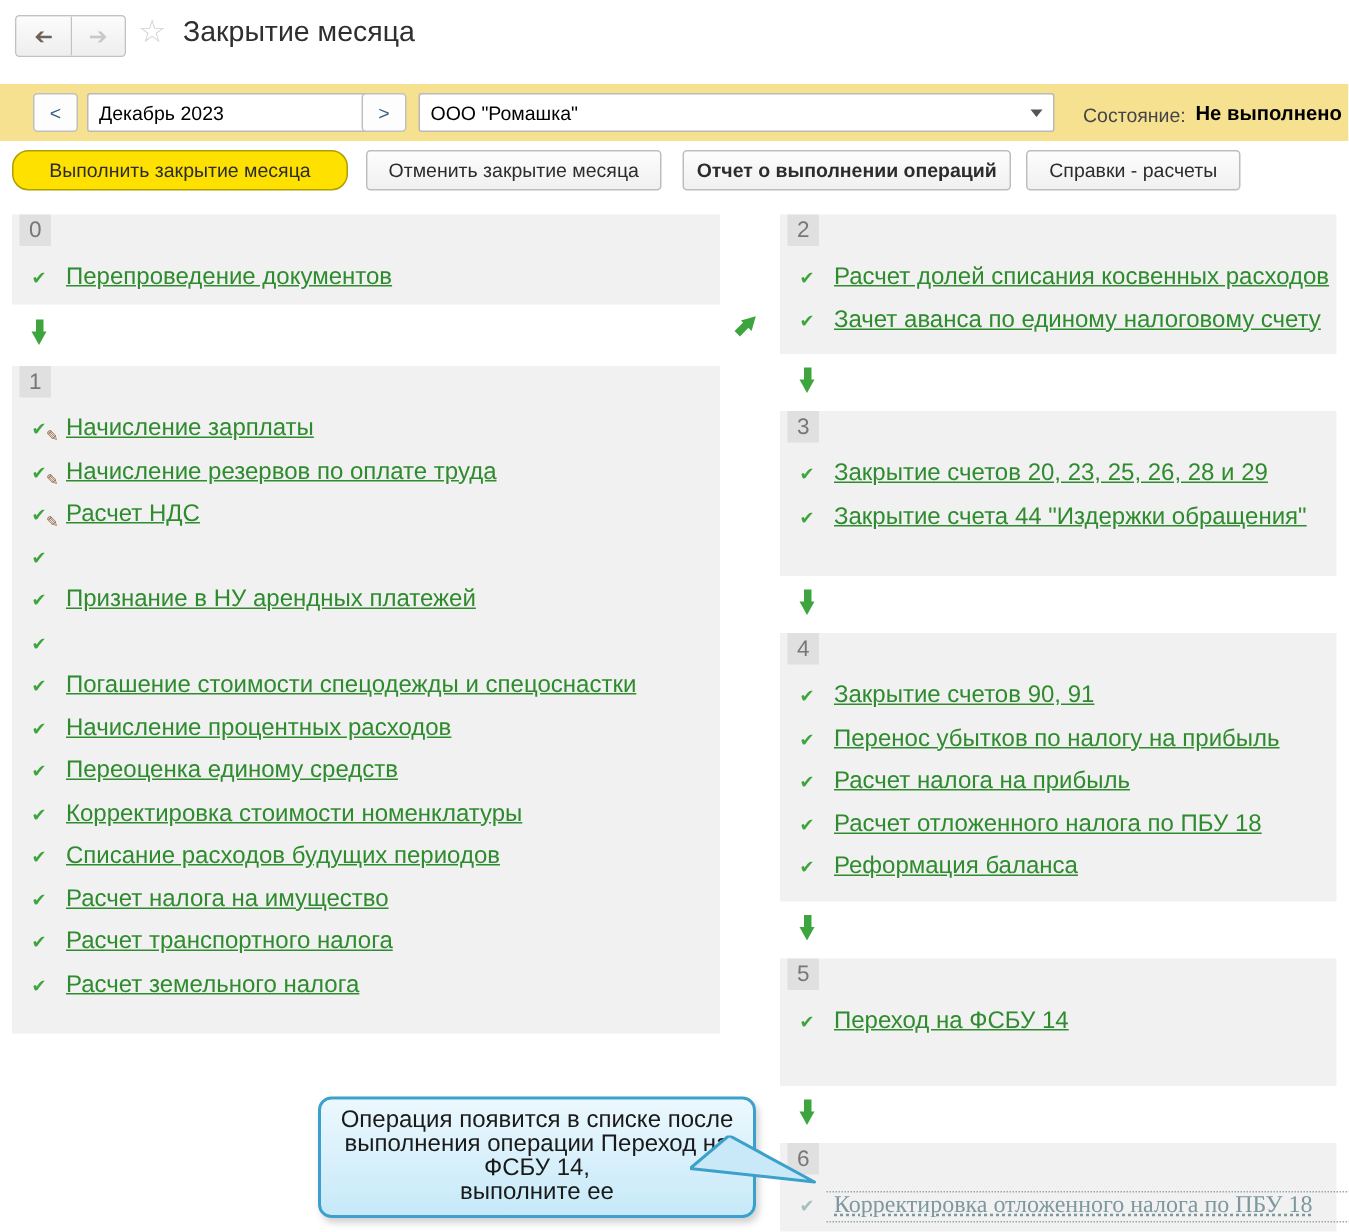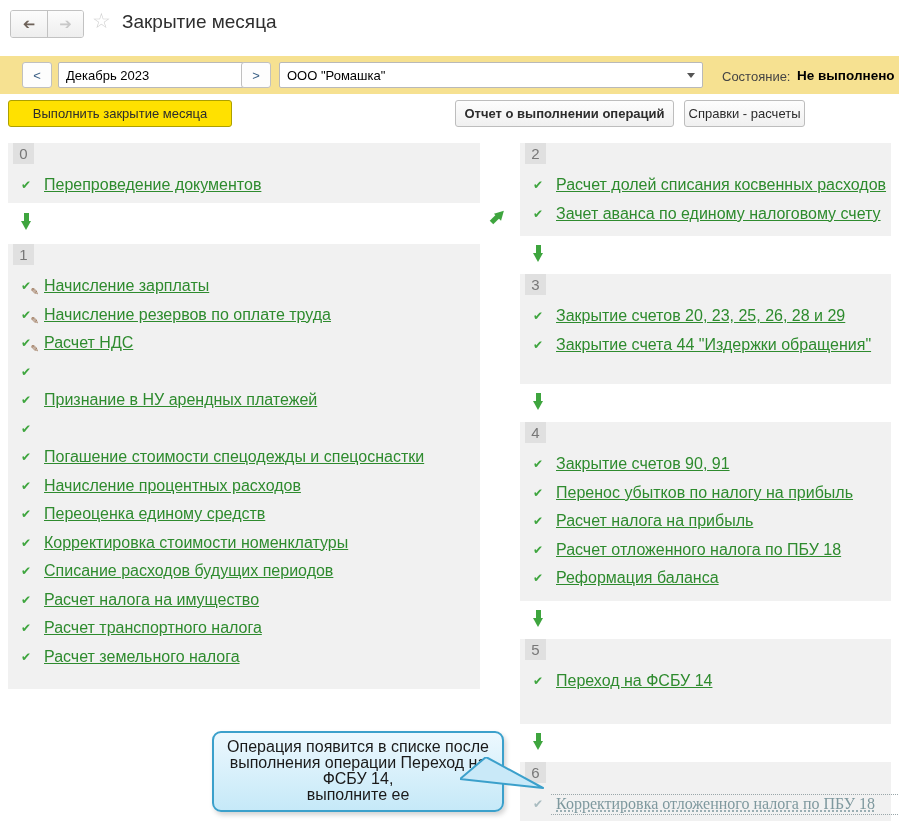--- a/index.html
+++ b/index.html
@@ -39,24 +39,24 @@
   .caret-down { width:0; height:0; border-left:4px solid transparent; border-right:4px solid transparent;
     border-top:5px solid #555; }
   .tb-status-label { position:absolute; left:722px; top:13px; font-size:13px; color:#444; }
   .tb-status-value { position:absolute; left:797px; top:12px; font-size:13.5px; color:#000; font-weight:bold; }
 
   
   .actions { position:absolute; left:0; top:100px; width:899px; height:28px; }
   .act-btn { position:absolute; top:0; height:27px; border:1px solid #bdbdbd; border-radius:3px;
     background:linear-gradient(#fdfdfd,#f0f0f0); font-size:13px; color:#2c2c2c;
     display:flex; align-items:center; justify-content:center; cursor:pointer; }
-  .act-execute { left:8px;  width:224px; background:#ffe100; border-color:#ada000; }
+  .act-execute { left:8px;  width:224px; background:#ffe100; border-color:#ada000;border-radius:11px; }
   .act-cancel  { left:244px; width:197px; }
   .act-report  { left:455px; width:219px;font-weight:bold; }
-  .act-refs    { left:684px; width:121px; }
+  .act-refs    { left:684px; width:143px; }
 
   
   .main { position:absolute; left:0; top:139px; width:899px; height:682px; }
   .col { position:absolute; top:0; }
   .col-left  { left:8px;   width:472px; }
   .col-right { left:520px; width:371px; }
 
   .section { background:#f1f1f1; }
   .sec-0 { min-height:60px; }  .sec-1 { min-height:445px; }
   .sec-2 { min-height:93px; }  .sec-3 { min-height:110px; }
@@ -119,20 +119,21 @@
     <span class="tb-combo-btn">
       <span class="caret-down"></span>
     </span>
   </div>
   <div class="tb-status-label">Состояние:</div>
   <div class="tb-status-value">Не выполнено</div>
 </div>
 
 <div class="actions">
   <div class="act-btn act-execute">Выполнить закрытие месяца</div>
+  <div class="act-btn act-cancel">Отменить закрытие месяца</div>
   <div class="act-btn act-report">Отчет о выполнении операций</div>
   <div class="act-btn act-refs">Справки - расчеты</div>
 </div>
 
 <div class="main">
   <div class="col col-left" id="col-left">
       <div class="section sec-0">
         <div class="sec-number">0</div>
         <div class="sec-items">
           <div class="op-row">

